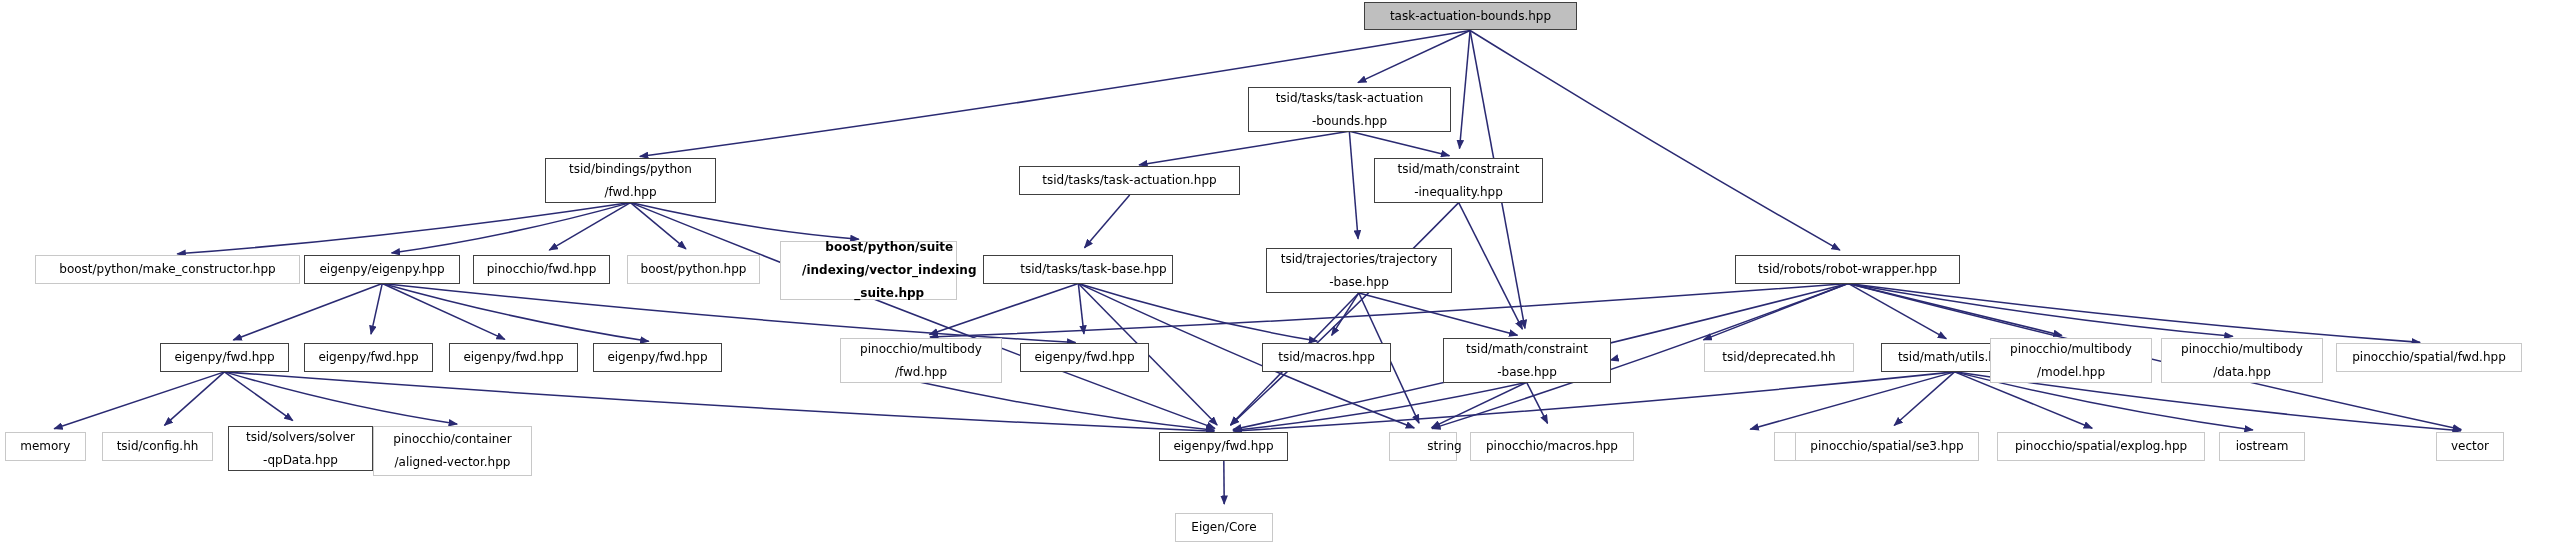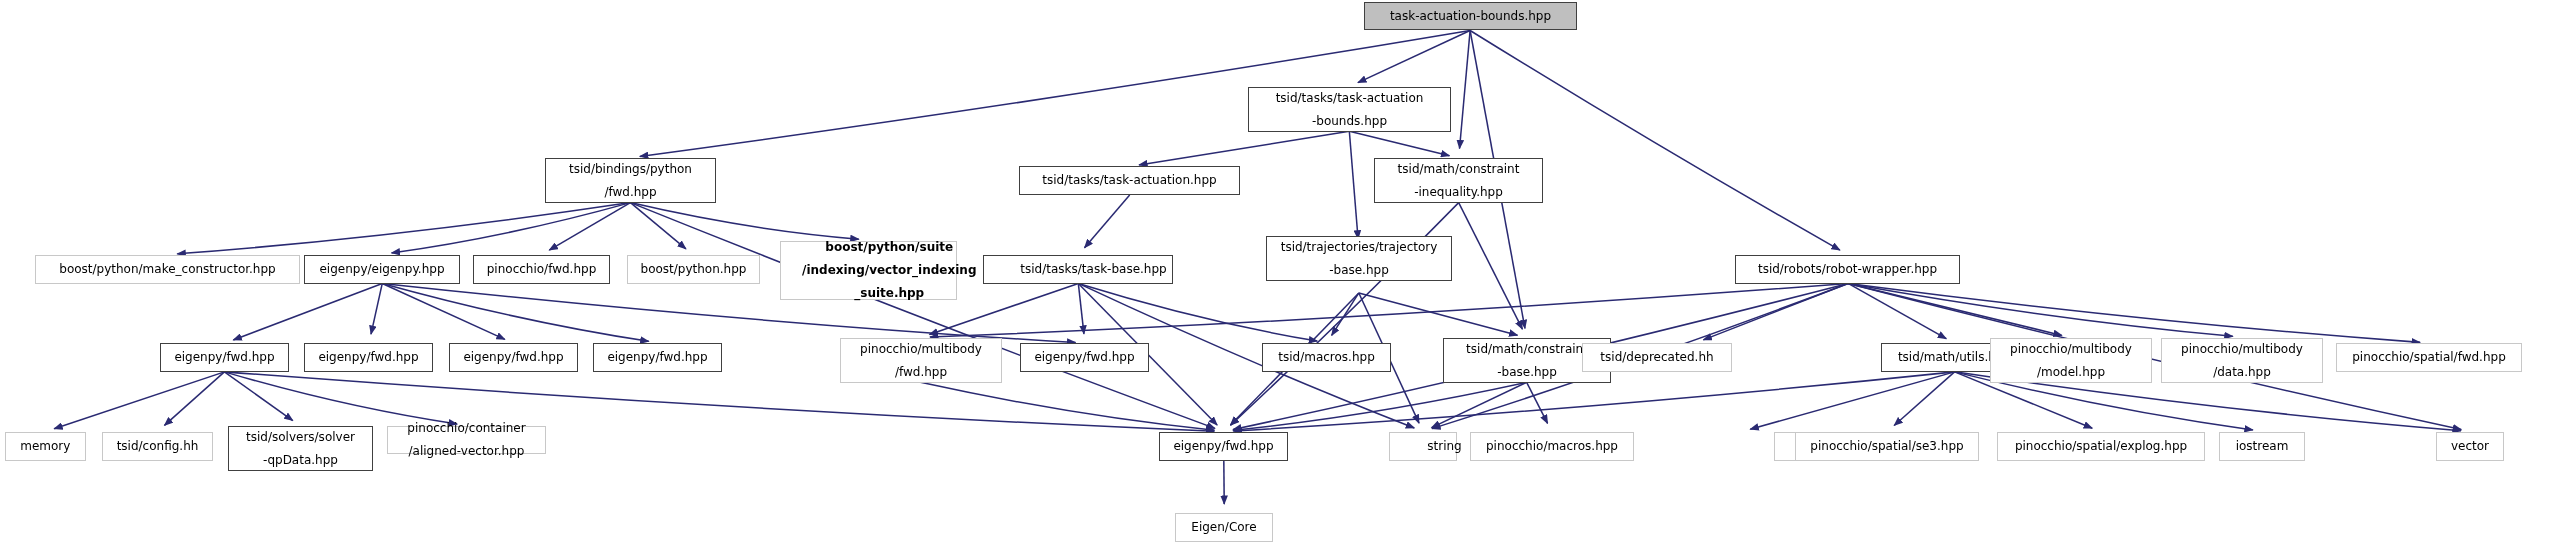--- a/index.html
+++ b/index.html
@@ -104,45 +104,45 @@
 /fwd.hpp</div>
     <div class="node strong" style="left: 1019px; top: 166px; width: 221px; height: 28.5px;">tsid/tasks/task-actuation.hpp</div>
     <div class="node weak" style="left: 35px; top: 255px; width: 265px; height: 28.5px;">boost/python/make_constructor.hpp</div>
     <div class="node strong" style="left: 304px; top: 255px; width: 156px; height: 28.5px;">eigenpy/eigenpy.hpp</div>
     <div class="node strong" style="left: 473px; top: 255px; width: 137px; height: 28.5px;">pinocchio/fwd.hpp</div>
     <div class="node weak" style="left: 627px; top: 255px; width: 133px; height: 28.5px;">boost/python.hpp</div>
     <div class="node weak lalign" style="left: 780px; top: 241px; width: 177px; height: 59px;">boost/python/suite
 /indexing/vector_indexing
 _suite.hpp</div>
     <div class="node strong" style="left: 983px; top: 255px; width: 190px; height: 28.5px; padding-left: 31px;">tsid/tasks/task-base.hpp</div>
-    <div class="node strong" style="left: 1266px; top: 236px; width: 186px; height: 45px;">tsid/trajectories/trajectory
+    <div class="node strong" style="left: 1266px; top: 248px; width: 186px; height: 45px;">tsid/trajectories/trajectory
 -base.hpp</div>
     <div class="node strong" style="left: 1735px; top: 255px; width: 225px; height: 28.5px;">tsid/robots/robot-wrapper.hpp</div>
     <div class="node strong" style="left: 160px; top: 343px; width: 129px; height: 28.5px;">eigenpy/fwd.hpp</div>
     <div class="node strong" style="left: 304px; top: 343px; width: 129px; height: 28.5px;">eigenpy/fwd.hpp</div>
     <div class="node strong" style="left: 449px; top: 343px; width: 129px; height: 28.5px;">eigenpy/fwd.hpp</div>
     <div class="node strong" style="left: 593px; top: 343px; width: 129px; height: 28.5px;">eigenpy/fwd.hpp</div>
     <div class="node weak" style="left: 840px; top: 338px; width: 162px; height: 45px;">pinocchio/multibody
 /fwd.hpp</div>
     <div class="node strong" style="left: 1020px; top: 343px; width: 129px; height: 28.5px;">eigenpy/fwd.hpp</div>
     <div class="node strong" style="left: 1262px; top: 343px; width: 129px; height: 28.5px;">tsid/macros.hpp</div>
     <div class="node strong" style="left: 1443px; top: 338px; width: 168px; height: 45px;">tsid/math/constraint
 -base.hpp</div>
-    <div class="node weak" style="left: 1582px; top: 343px; width: 150px; height: 28.5px;">tsid/deprecated.hh</div>
+    <div class="node weak" style="left: 1704px; top: 343px; width: 150px; height: 28.5px;">tsid/deprecated.hh</div>
     <div class="node strong" style="left: 1881px; top: 343px; width: 147px; height: 28.5px;">tsid/math/utils.hpp</div>
     <div class="node weak" style="left: 1990px; top: 338px; width: 162px; height: 45px;">pinocchio/multibody
 /model.hpp</div>
     <div class="node weak" style="left: 2161px; top: 338px; width: 162px; height: 45px;">pinocchio/multibody
 /data.hpp</div>
     <div class="node weak" style="left: 2336px; top: 343px; width: 186px; height: 28.5px;">pinocchio/spatial/fwd.hpp</div>
     <div class="node weak" style="left: 4.8px; top: 432px; width: 81px; height: 28.5px;">memory</div>
     <div class="node weak" style="left: 102px; top: 432px; width: 111px; height: 28.5px;">tsid/config.hh</div>
     <div class="node strong" style="left: 228px; top: 426px; width: 145px; height: 45px;">tsid/solvers/solver
 -qpData.hpp</div>
-    <div class="node weak" style="left: 387px; top: 426px; width: 159px; height: 28px;">pinocchio/container
+    <div class="node weak" style="left: 373px; top: 426px; width: 159px; height: 50px;">pinocchio/container
 /aligned-vector.hpp</div>
     <div class="node strong" style="left: 1159px; top: 432px; width: 129px; height: 28.5px;">eigenpy/fwd.hpp</div>
     <div class="node weak" style="left: 1389px; top: 432px; width: 68px; height: 28.5px; padding-left: 43px;">string</div>
     <div class="node weak" style="left: 1470px; top: 432px; width: 164px; height: 28.5px;">pinocchio/macros.hpp</div>
     <div class="node weak" style="left: 1774px; top: 432px; width: 70px; height: 28.5px; padding-left: 44px;">fstream</div>
     <div class="node weak" style="left: 1795px; top: 432px; width: 184px; height: 28.5px;">pinocchio/spatial/se3.hpp</div>
     <div class="node weak" style="left: 1997px; top: 432px; width: 208px; height: 28.5px;">pinocchio/spatial/explog.hpp</div>
     <div class="node weak" style="left: 2219px; top: 432px; width: 86px; height: 28.5px;">iostream</div>
     <div class="node weak" style="left: 2436px; top: 432px; width: 68px; height: 28.5px;">vector</div>
     <div class="node weak" style="left: 1175px; top: 513px; width: 98px; height: 28.5px;">Eigen/Core</div>

